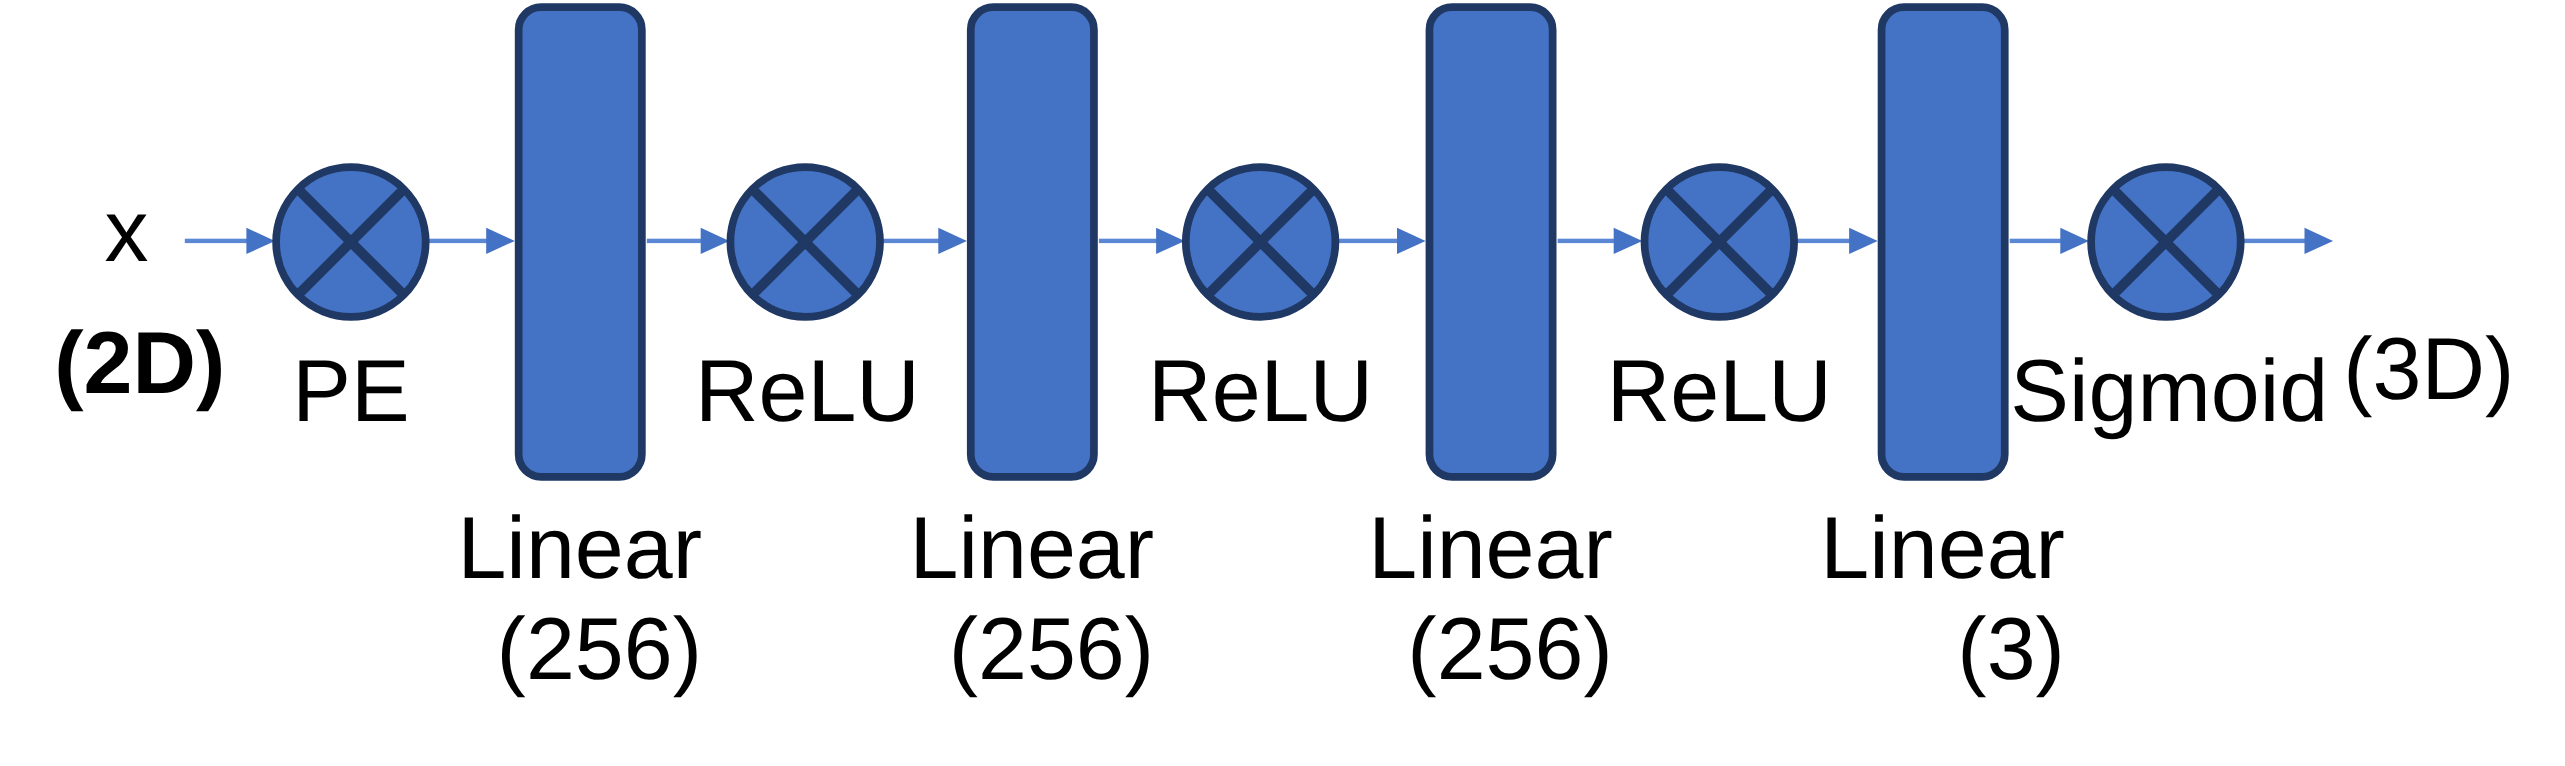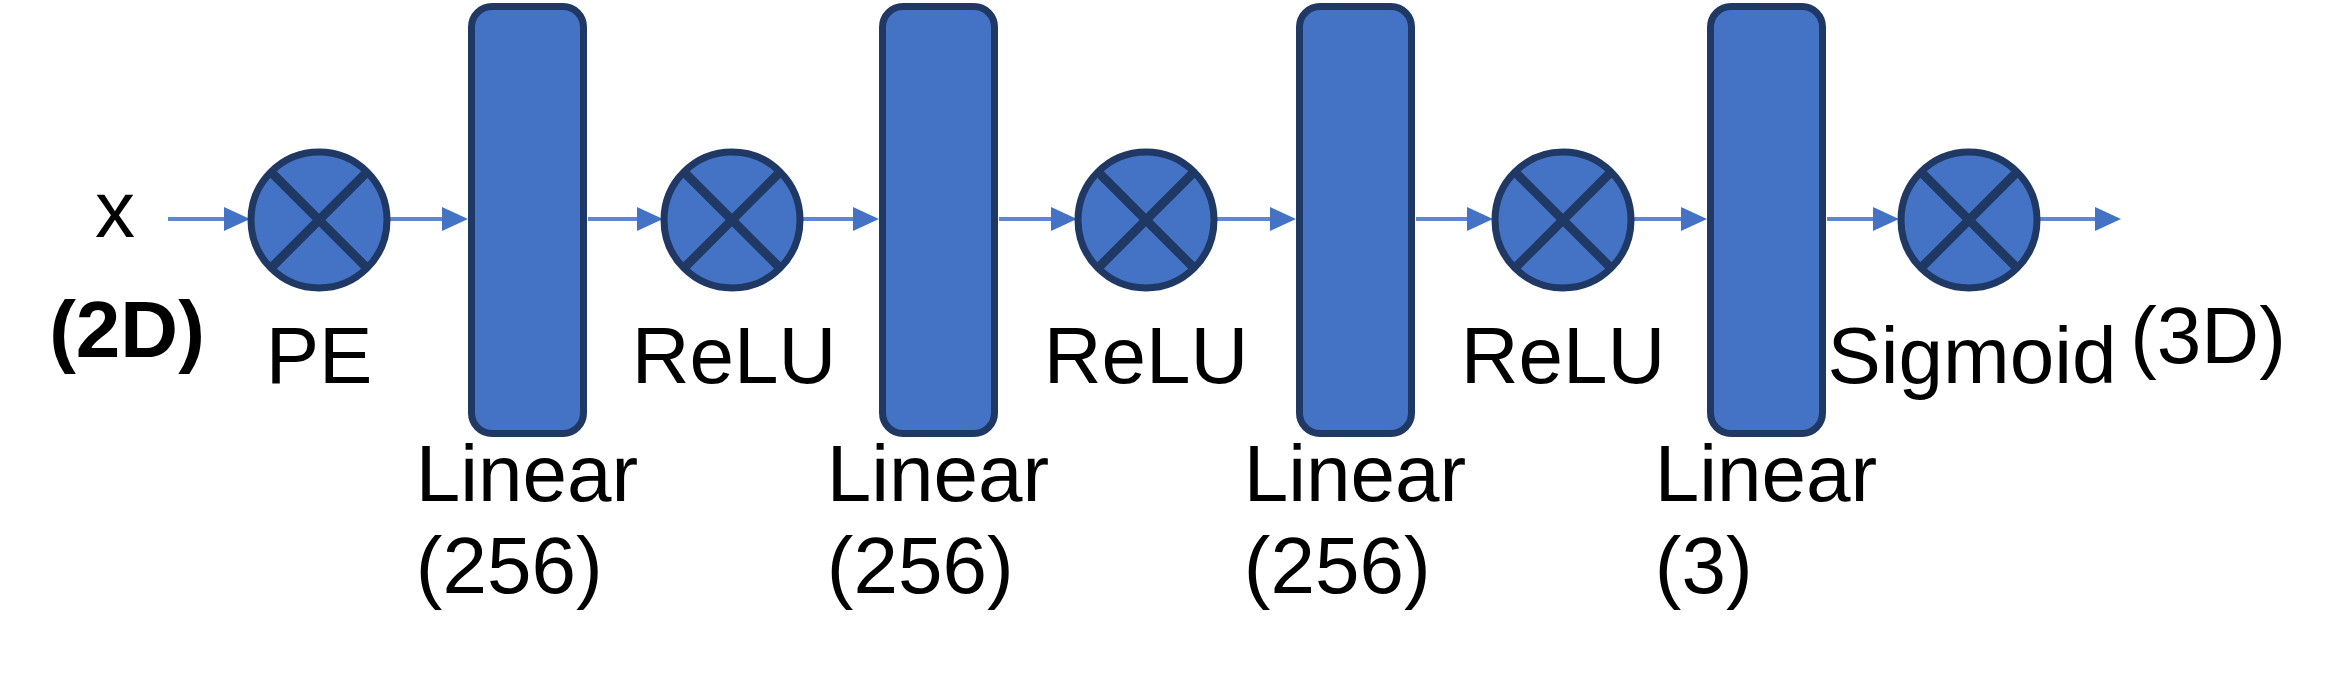--- a/index.html
+++ b/index.html
@@ -30,25 +30,25 @@
     width: 119px;
     height: 434px;
     box-sizing: border-box;
     background: var(--c-shape_fill, #4472C4);
     border: 7px solid var(--c-shape_stroke, #1F3864);
     border-radius: 24px;
   }
   
   .layer-label {
     position: absolute;
-    top: 428px;
+    top: 452px;
     transform: translateX(-50%);
     font-size: 80px;
     line-height: 92px;
-    text-align: left;
+    text-align: right;
     white-space: nowrap;
   }
   
   .op-svg { position: absolute; width: 150px; height: 150px; top: 145px; }
   .op-svg circle {
     fill: var(--c-shape_fill, #4472C4);
     stroke: var(--c-shape_stroke, #1F3864);
     stroke-width: 7;
   }
   .op-svg line {

